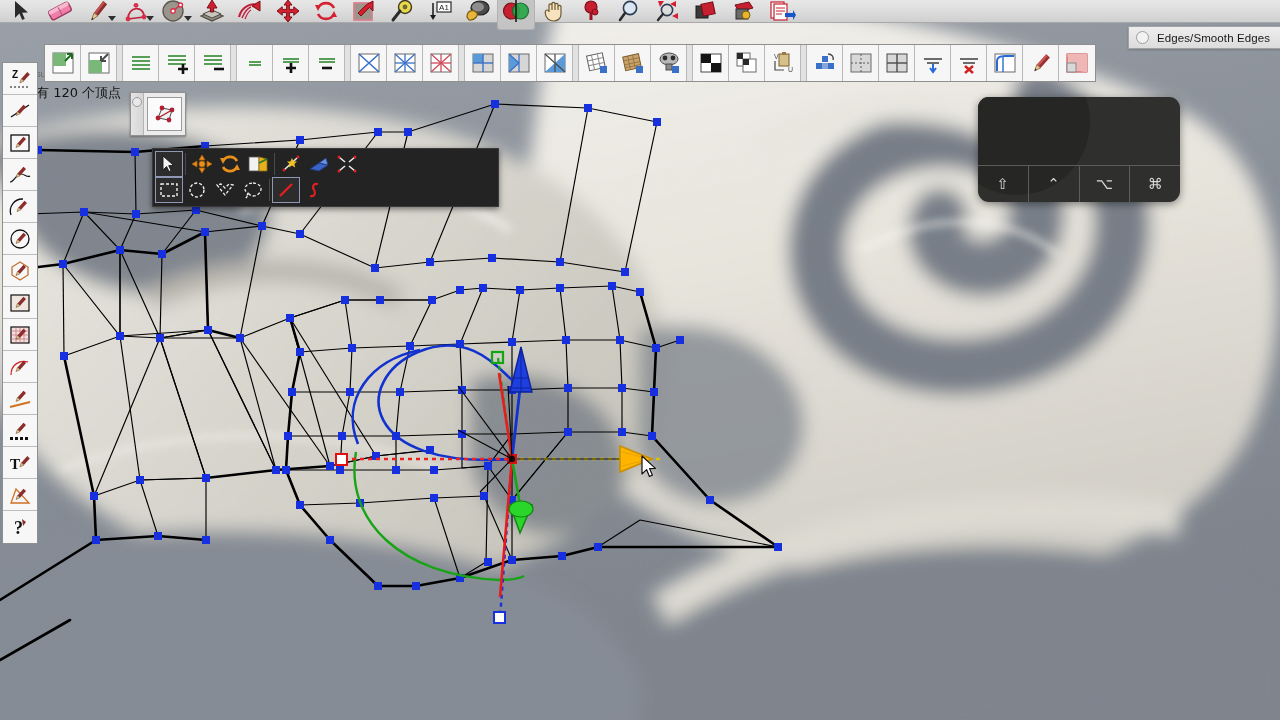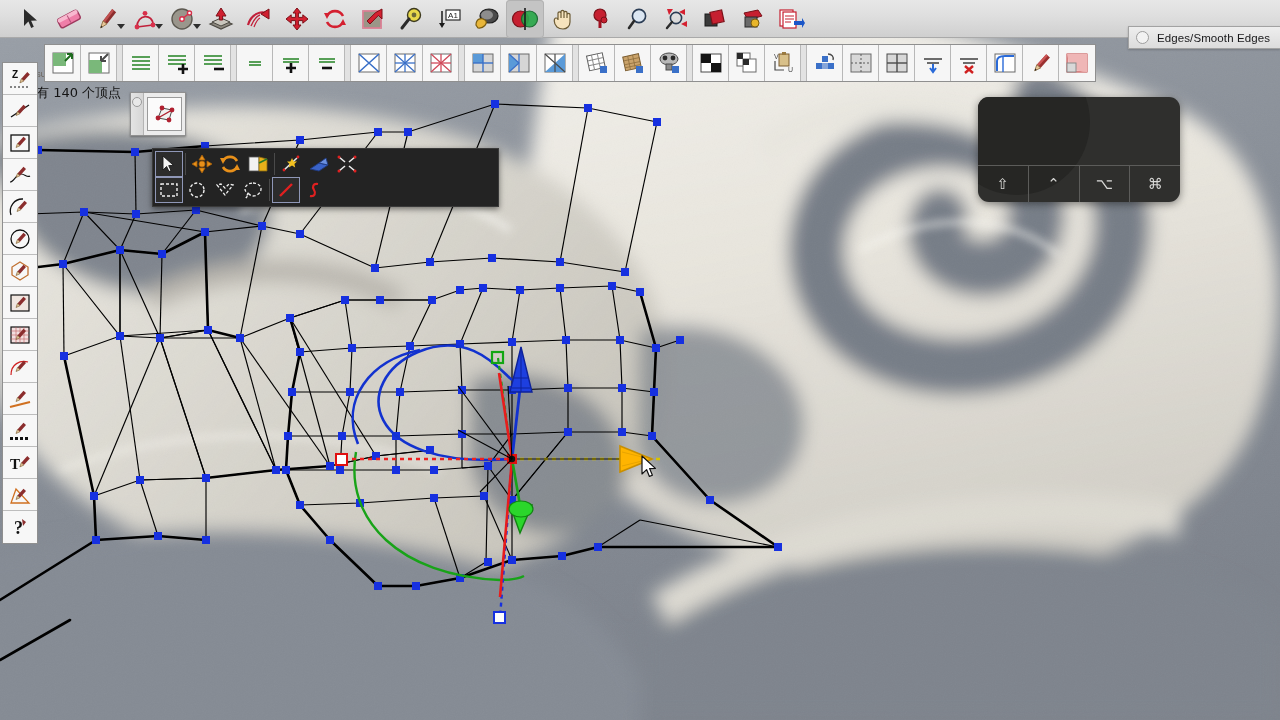--- a/index.html
+++ b/index.html
@@ -11,24 +11,24 @@
   
   .viewport{position:absolute;inset:0;background:#878d96;}
   .photo{position:absolute;inset:0;}
   .photo svg{display:block;width:1280px;height:720px;}
 
   
   .mesh{position:absolute;inset:0;pointer-events:none;}
   .mesh svg{display:block;width:1280px;height:720px;}
 
   
-  .toolbar-main{position:absolute;left:0;top:0;width:1280px;height:38px;
+  .toolbar-main{position:absolute;left:0;top:0;width:1280px;height:23px;
     background:linear-gradient(180deg,#e7e7e7 0%,#dedede 45%,#cfcfcf 100%);
     border-bottom:1px solid #a9a9a9;display:flex;align-items:center;
-    padding-left:12px;box-sizing:border-box;z-index:40;}
+    padding-left:3px;box-sizing:border-box;z-index:40;}
   .tb-btn{width:38px;height:38px;display:flex;align-items:center;justify-content:center;
     position:relative;border-radius:4px;flex:0 0 auto;}
   .tb-btn.sel{background:#c4c4c4;box-shadow:inset 0 0 0 1px #b2b2b2;}
   .tb-btn svg{display:block;}
   .tb-caret{position:absolute;right:1px;bottom:9px;width:0;height:0;
     border-left:4px solid transparent;border-right:4px solid transparent;border-top:5px solid #2e2e2e;}
 
   .toolbar-sec{position:absolute;left:44px;top:44px;height:38px;
     display:flex;align-items:stretch;z-index:38;
     background:#f1f1f1;border:1px solid #8f8f8f;box-sizing:border-box;}
@@ -417,21 +417,21 @@
             <path d="M512,459 L458,430"></path>
               <path d="M512,459 L458,386"></path>
             <path d="M512,459 L508,386"></path>
               <path d="M512,459 L480,492"></path>
           </g>
         </g>
       </svg>
     </div>
 
     <div class="status-faint">SUBD 版本 SUBDIVIDE AND SMOOTH</div>
-    <div class="status-text">有 140 个顶点</div>
+    <div class="status-text">有 120 个顶点</div>
   </div>
 
   <div class="toolbar-main">
 
     <div class="tb-btn" title="Select">
       <svg width="22" height="24" viewBox="0 0 22 24">
           <path d="M4,2 L4,19 L8.4,14.6 L11.2,21 L13.8,19.8 L11.1,13.8 L17,13.6 Z" fill="#2b2b2b"></path>
         </svg>
     </div>
 

